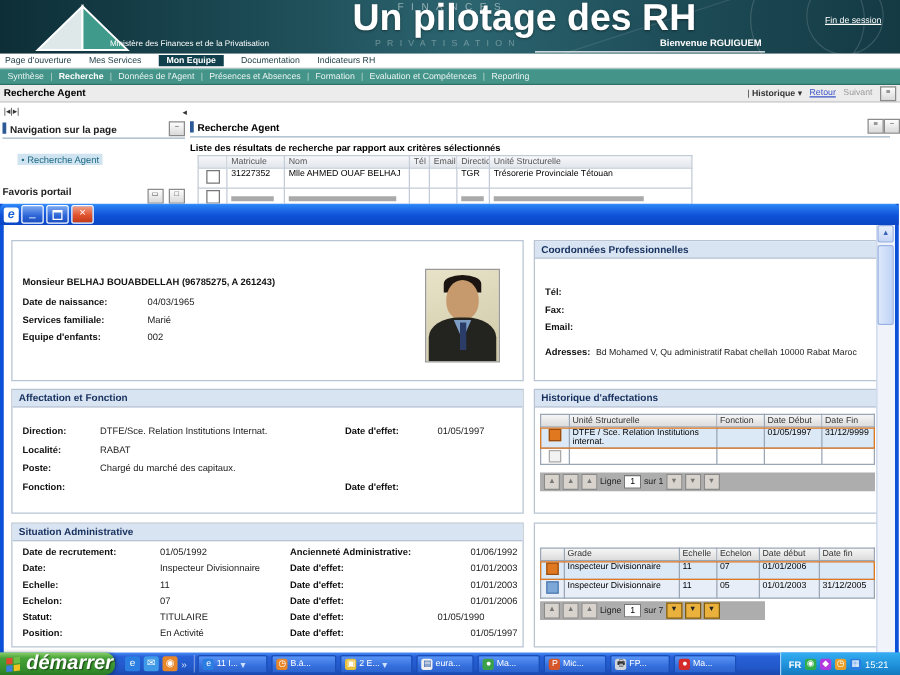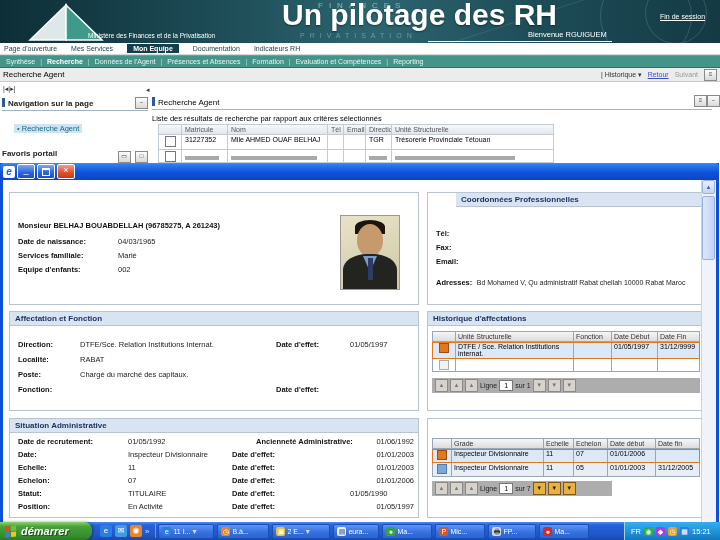--- a/index.html
+++ b/index.html
@@ -1,19 +1,19 @@
 <!DOCTYPE html>
 <html><head>
 <meta charset="utf-8">
 <style>
   html,body{margin:0;padding:0;background:#555;}
   .scr{position:relative;width:720px;height:540px;overflow:hidden;background:#fff;
        font-family:"Liberation Sans",sans-serif;color:#000;}
   .abs{position:absolute;}
-  .b{font-weight:normal;}
+  .b{font-weight:bold;}
   .t6{font-size:6.5px;} .t7{font-size:7px;} .t75{font-size:7.5px;} .t8{font-size:8px;}
 
   
   .hdr{left:0;top:0;width:720px;height:43px;
        background:linear-gradient(90deg,#0d2e37 0%,#1c4a54 28%,#2c6570 52%,#1d4c57 75%,#143a44 100%);overflow:hidden;}
   .ring{border:1px solid rgba(255,255,255,.14);border-radius:50%;}
   .diag{background:rgba(255,255,255,.10);transform:rotate(-18deg);}
   .brand{font-family:"DejaVu Serif",serif;font-size:21px;letter-spacing:3px;color:#c4ced0;}
   .slidetitle{font-size:30px;font-weight:bold;color:#fff;text-shadow:0 1px 2px rgba(0,0,0,.45);}
   .wm{color:rgba(255,255,255,.5);letter-spacing:6px;font-size:8px;}
@@ -113,21 +113,21 @@
       text-align:center;line-height:12px;cursor:pointer;}
   .sb-thumb{position:absolute;left:0;width:13px;background:linear-gradient(90deg,#dce7fb,#c0d3f6);
       border:1px solid #98b1e4;border-radius:2px;box-sizing:border-box;cursor:grab;}
 
   
   .tb{left:0;top:522px;width:720px;height:18px;z-index:50;
       background:linear-gradient(180deg,#4a8cf5 0%,#2861d8 18%,#2157c8 70%,#1a47ac 100%);display:flex;align-items:center;}
   .start{height:18px;width:92px;border-radius:0 8px 8px 0;display:flex;align-items:center;gap:4px;
       background:linear-gradient(180deg,#8ed06a 0%,#47a339 25%,#348c2b 80%,#2a7a23 100%);
       box-shadow:1px 0 3px rgba(0,0,0,.4);padding-left:5px;box-sizing:border-box;cursor:pointer;}
-  .start-label{color:#fff;font-size:11px;font-weight:bold;font-style:italic;text-shadow:1px 1px 1px rgba(0,0,0,.5);text-align:right;}
+  .start-label{color:#fff;font-size:16px;font-weight:bold;font-style:italic;text-shadow:1px 1px 1px rgba(0,0,0,.5);text-align:right;}
   .flag{width:12px;height:11px;display:grid;grid-template-columns:5px 5px;grid-template-rows:5px 5px;gap:1px;transform:skewY(-6deg);}
   .flag i{display:block;}
   .ql{display:flex;align-items:center;gap:3px;margin:0 4px 0 8px;}
   .ql-ico{width:12px;height:12px;border-radius:2px;font-size:8px;line-height:12px;text-align:center;color:#fff;cursor:pointer;}
   .chev{color:#cfe0ff;font-size:8px;cursor:pointer;}
   .tsep{width:1px;height:14px;background:rgba(255,255,255,.35);margin:0 2px;}
   .task{height:15px;border-radius:2px;display:flex;align-items:center;gap:2px;padding:0 3px;box-sizing:border-box;
       background:linear-gradient(180deg,#5a95f7,#356fdd 60%,#2c63cc);border:1px solid #1b4fb8;cursor:pointer;margin-right:3px;}
   .task-label{color:#fff;font-size:7px;white-space:nowrap;overflow:hidden;}
   .task-ico{width:9px;height:9px;border-radius:2px;font-size:7px;line-height:9px;text-align:center;color:#fff;}
@@ -276,21 +276,21 @@
       <div class="abs val" style="left:108px;top:72px;">002</div>
       <div class="photo" style="left:330px;top:22px;">
         <span class="hair"></span>
           <span class="head"></span>
           <span class="suit"></span>
           <span class="shirt"></span>
           <span class="tie"></span>
       </div>
     </div>
 
-    <div class="sec" style="left:424px;top:29px;width:276px;height:113px;padding-left:28px;">
+    <div class="sec" style="left:424px;top:29px;width:276px;height:113px;">
       <div class="sec-h">Coordonnées Professionnelles</div>
       <div class="abs lbl" style="left:8px;top:36px;">Tél:</div>
       <div class="abs lbl" style="left:8px;top:50px;">Fax:</div>
       <div class="abs lbl" style="left:8px;top:64px;">Email:</div>
       <div class="abs" style="left:8px;top:78px;width:262px;">
         <span class="lbl">Adresses:</span>
         <span class="val" style="font-size:7px;">Bd Mohamed V, Qu administratif Rabat chellah 10000 Rabat Maroc</span>
       </div>
     </div>
 
@@ -345,21 +345,21 @@
         <span class="pbtn">▼</span>
         <span class="pbtn">▼</span>
         <span class="pbtn">▼</span>
       </div>
     </div>
 
     <div class="sec" style="left:6px;top:255px;width:410px;height:100px;">
       <div class="sec-h">Situation Administrative</div>
       <div class="abs lbl" style="left:8px;top:18px;">Date de recrutement:</div>
       <div class="abs val" style="left:118px;top:18px;">01/05/1992</div>
-      <div class="abs lbl" style="left:222px;top:18px;margin-left:24px;">Ancienneté Administrative:</div>
+      <div class="abs lbl" style="left:222px;top:18px;">Ancienneté Administrative:</div>
       <div class="abs val" style="left:340px;top:18px;width:64px;text-align:right;">01/06/1992</div>
       <div class="abs lbl" style="left:8px;top:31px;">Date:</div>
       <div class="abs val" style="left:118px;top:31px;">Inspecteur Divisionnaire</div>
       <div class="abs lbl" style="left:222px;top:31px;">Date d'effet:</div>
       <div class="abs val" style="left:340px;top:31px;width:64px;text-align:right;">01/01/2003</div>
       <div class="abs lbl" style="left:8px;top:44px;">Echelle:</div>
       <div class="abs val" style="left:118px;top:44px;">11</div>
       <div class="abs lbl" style="left:222px;top:44px;">Date d'effet:</div>
       <div class="abs val" style="left:340px;top:44px;width:64px;text-align:right;">01/01/2003</div>
       <div class="abs lbl" style="left:8px;top:57px;">Echelon:</div>

